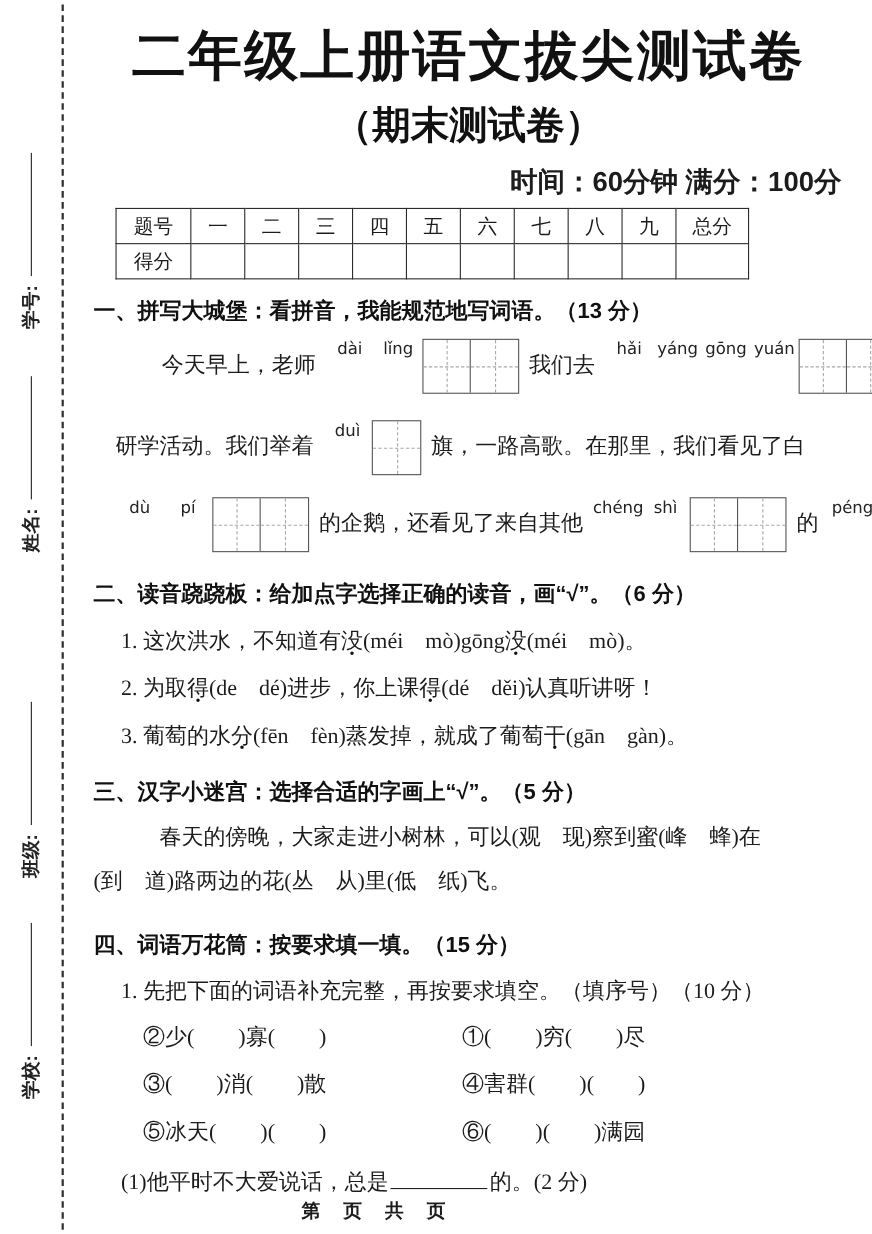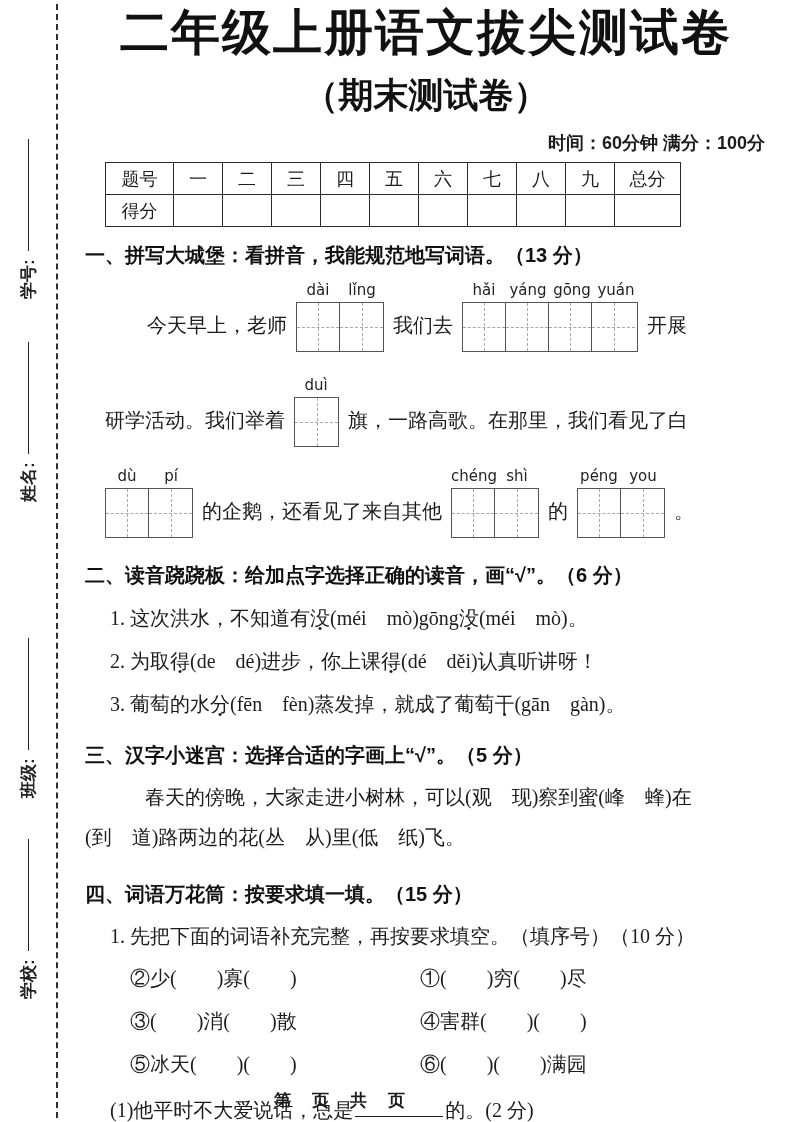--- a/index.html
+++ b/index.html
@@ -23,33 +23,33 @@
     font-family:"Liberation Sans", sans-serif;
     font-size:17px; font-weight:bold; color:#222;
     white-space:nowrap;
   }
   .margin-unit .wline {
     display:inline-block; flex:0 0 auto; width:112px; height:0;
     border-bottom:1.8px solid #222;
   }
   .content { margin-left:85px; width:682px; }
   .title {
-    text-align:center;
+    padding-top:18px; text-align:center;
     font-family:"Liberation Sans", sans-serif;
     font-size:49px; font-weight:900; letter-spacing:2px; color:#111;
   }
   .subtitle {
     margin-top:6px; text-align:center;
     font-family:"Liberation Sans", sans-serif;
     font-size:35px; font-weight:bold; color:#111;
   }
   .meta {
     margin-top:12px; text-align:right;
     font-family:"Liberation Sans", sans-serif;
-    font-size:18px; font-weight:bold; padding-right:2px;
+    font-size:25px; font-weight:bold; padding-right:2px;
   }
   .score-table {
     margin-top:7px; margin-left:20px; width:576px;
     border-collapse:collapse; table-layout:fixed;
     font-family:"Liberation Sans", sans-serif; font-size:18px;
   }
   .score-table td {
     border:1.7px solid #2b2b2b; height:32px;
     text-align:center; vertical-align:middle; font-weight:normal;
   }
@@ -58,21 +58,21 @@
     font-weight:bold; font-size:20px; color:#111;
     margin-top:24px;
   }
   .sec-heading.first { margin-top:15px; }
   
   .py-line { display:flex; align-items:flex-end; column-gap:9px; }
   .py-line-1 { margin-left:62px; margin-top:12px; }
   .py-line-2 { margin-left:20px; margin-top:24px; }
   .py-line-3 { margin-left:20px; margin-top:20px; }
   .py-text { font-size:20px; padding-bottom:13px; white-space:nowrap; }
-  .pybox { display:inline-flex; flex-direction:column; flex:0 0 auto; }
+  .pybox { display:inline-flex; flex-direction:row; flex:0 0 auto; }
   .py-row { display:flex; height:21px; }
   .py-row .syl {
     width:44px; text-align:center;
     font-family:"DejaVu Sans", sans-serif; font-size:15px; color:#222;
   }
   .grid-row { display:flex; border:1.6px solid #555; background:#fff; }
   .gcell { width:43px; height:48px; position:relative; border-right:1.6px solid #555; }
   .gcell:last-child { border-right:none; }
   .gcell::before {
     content:""; position:absolute; left:50%; top:0; bottom:0;

